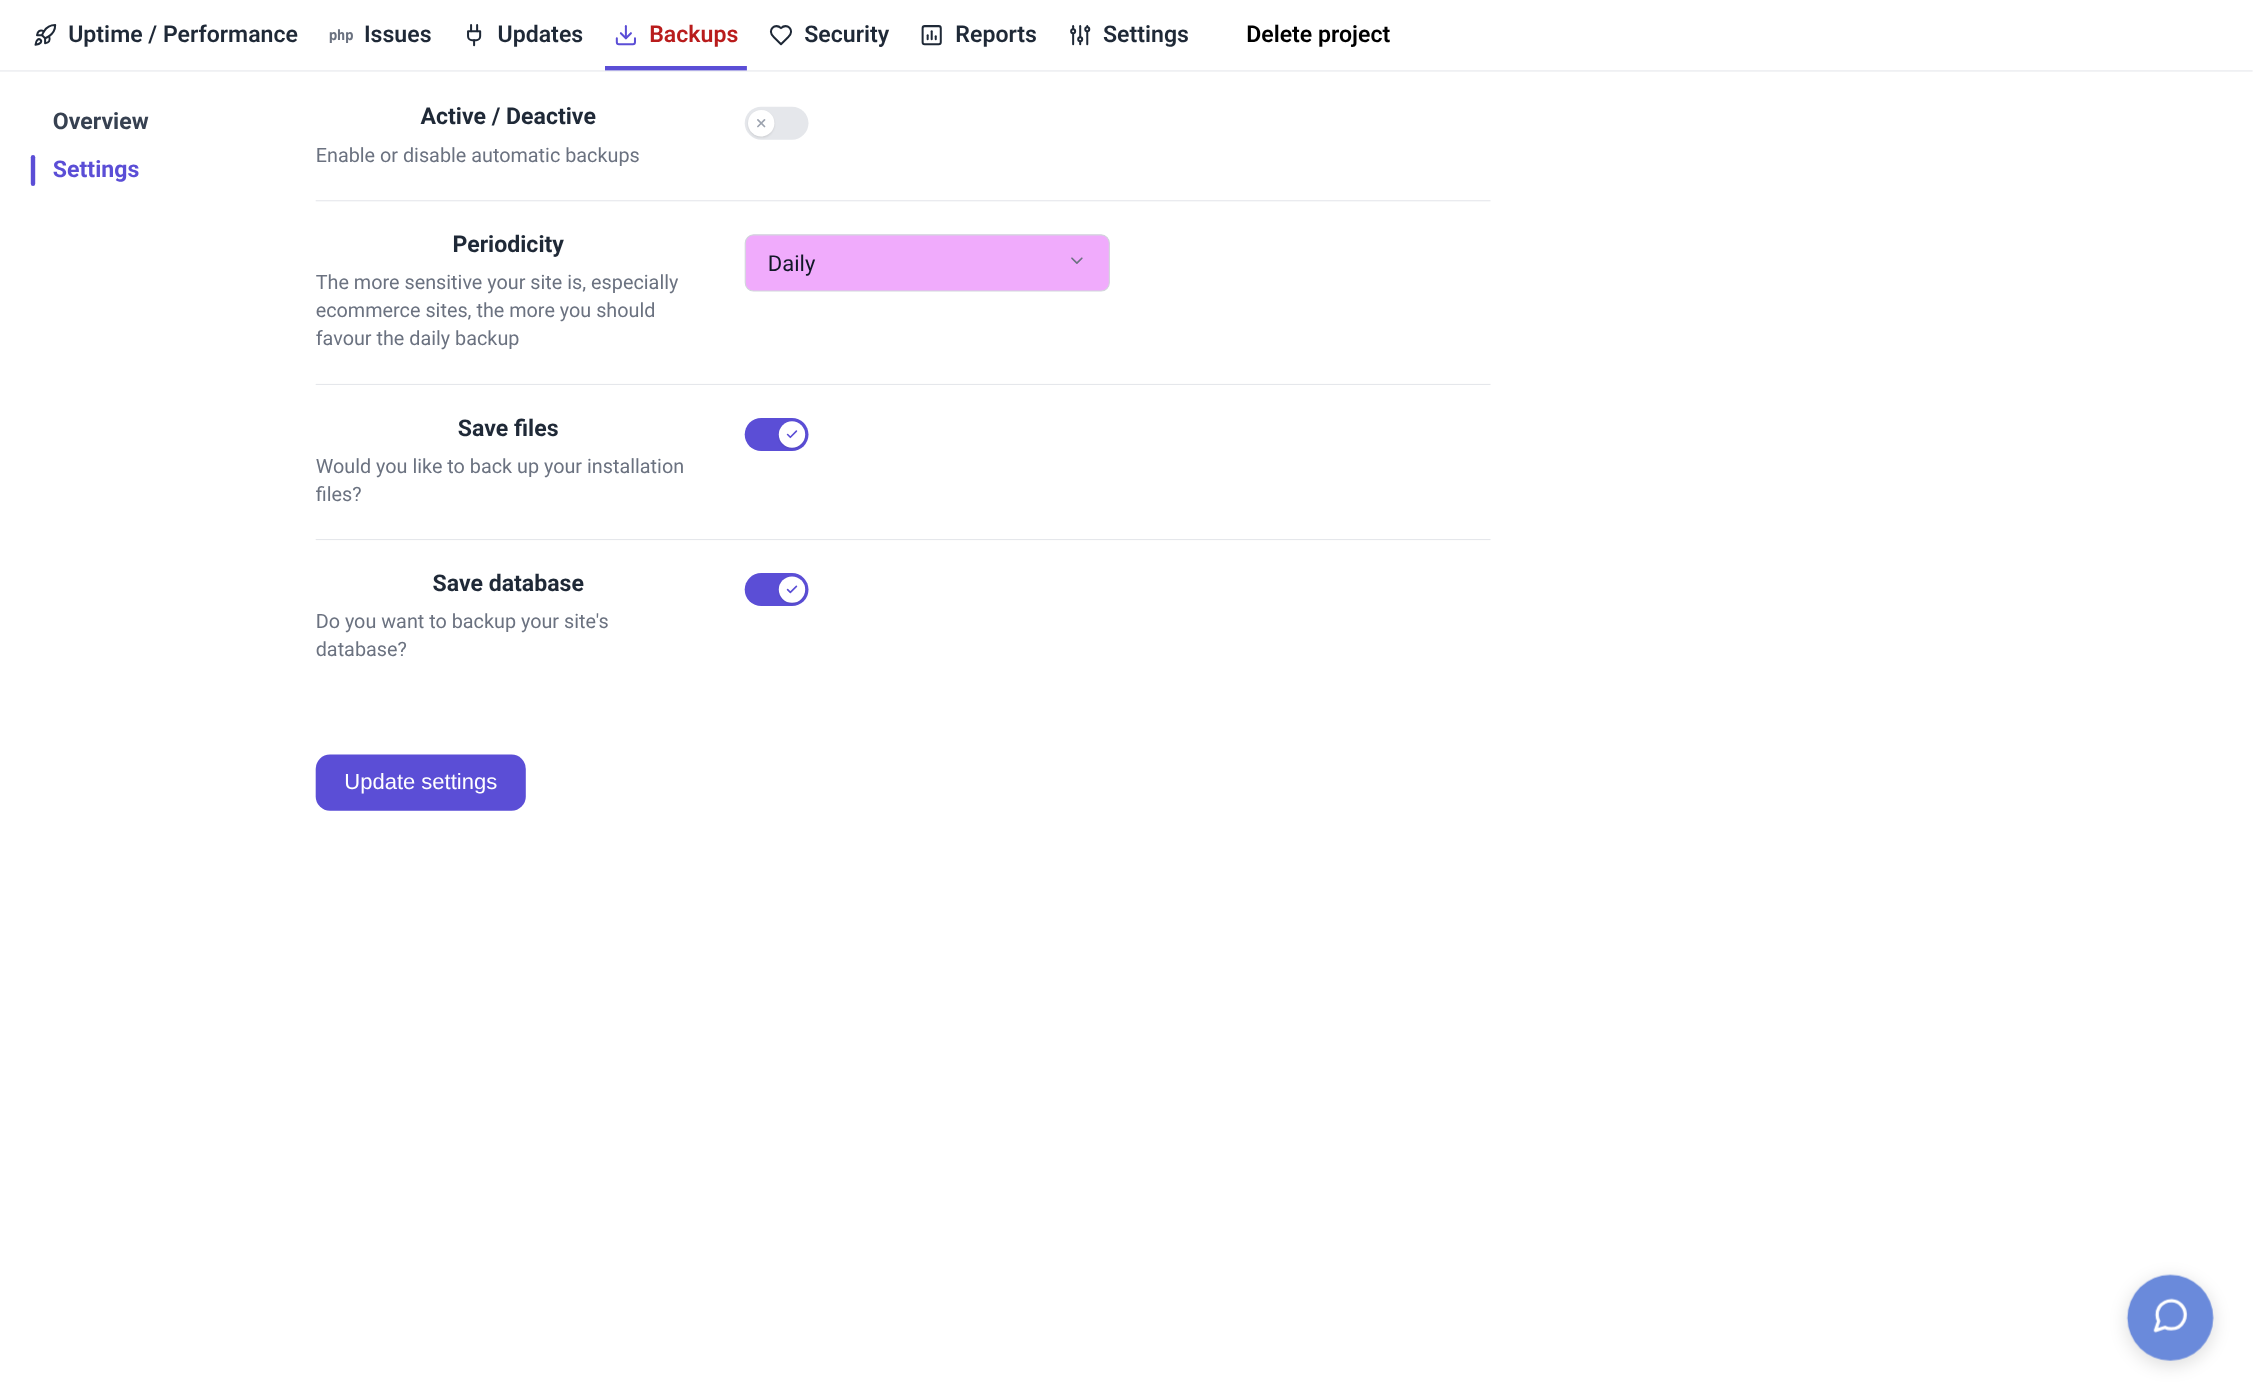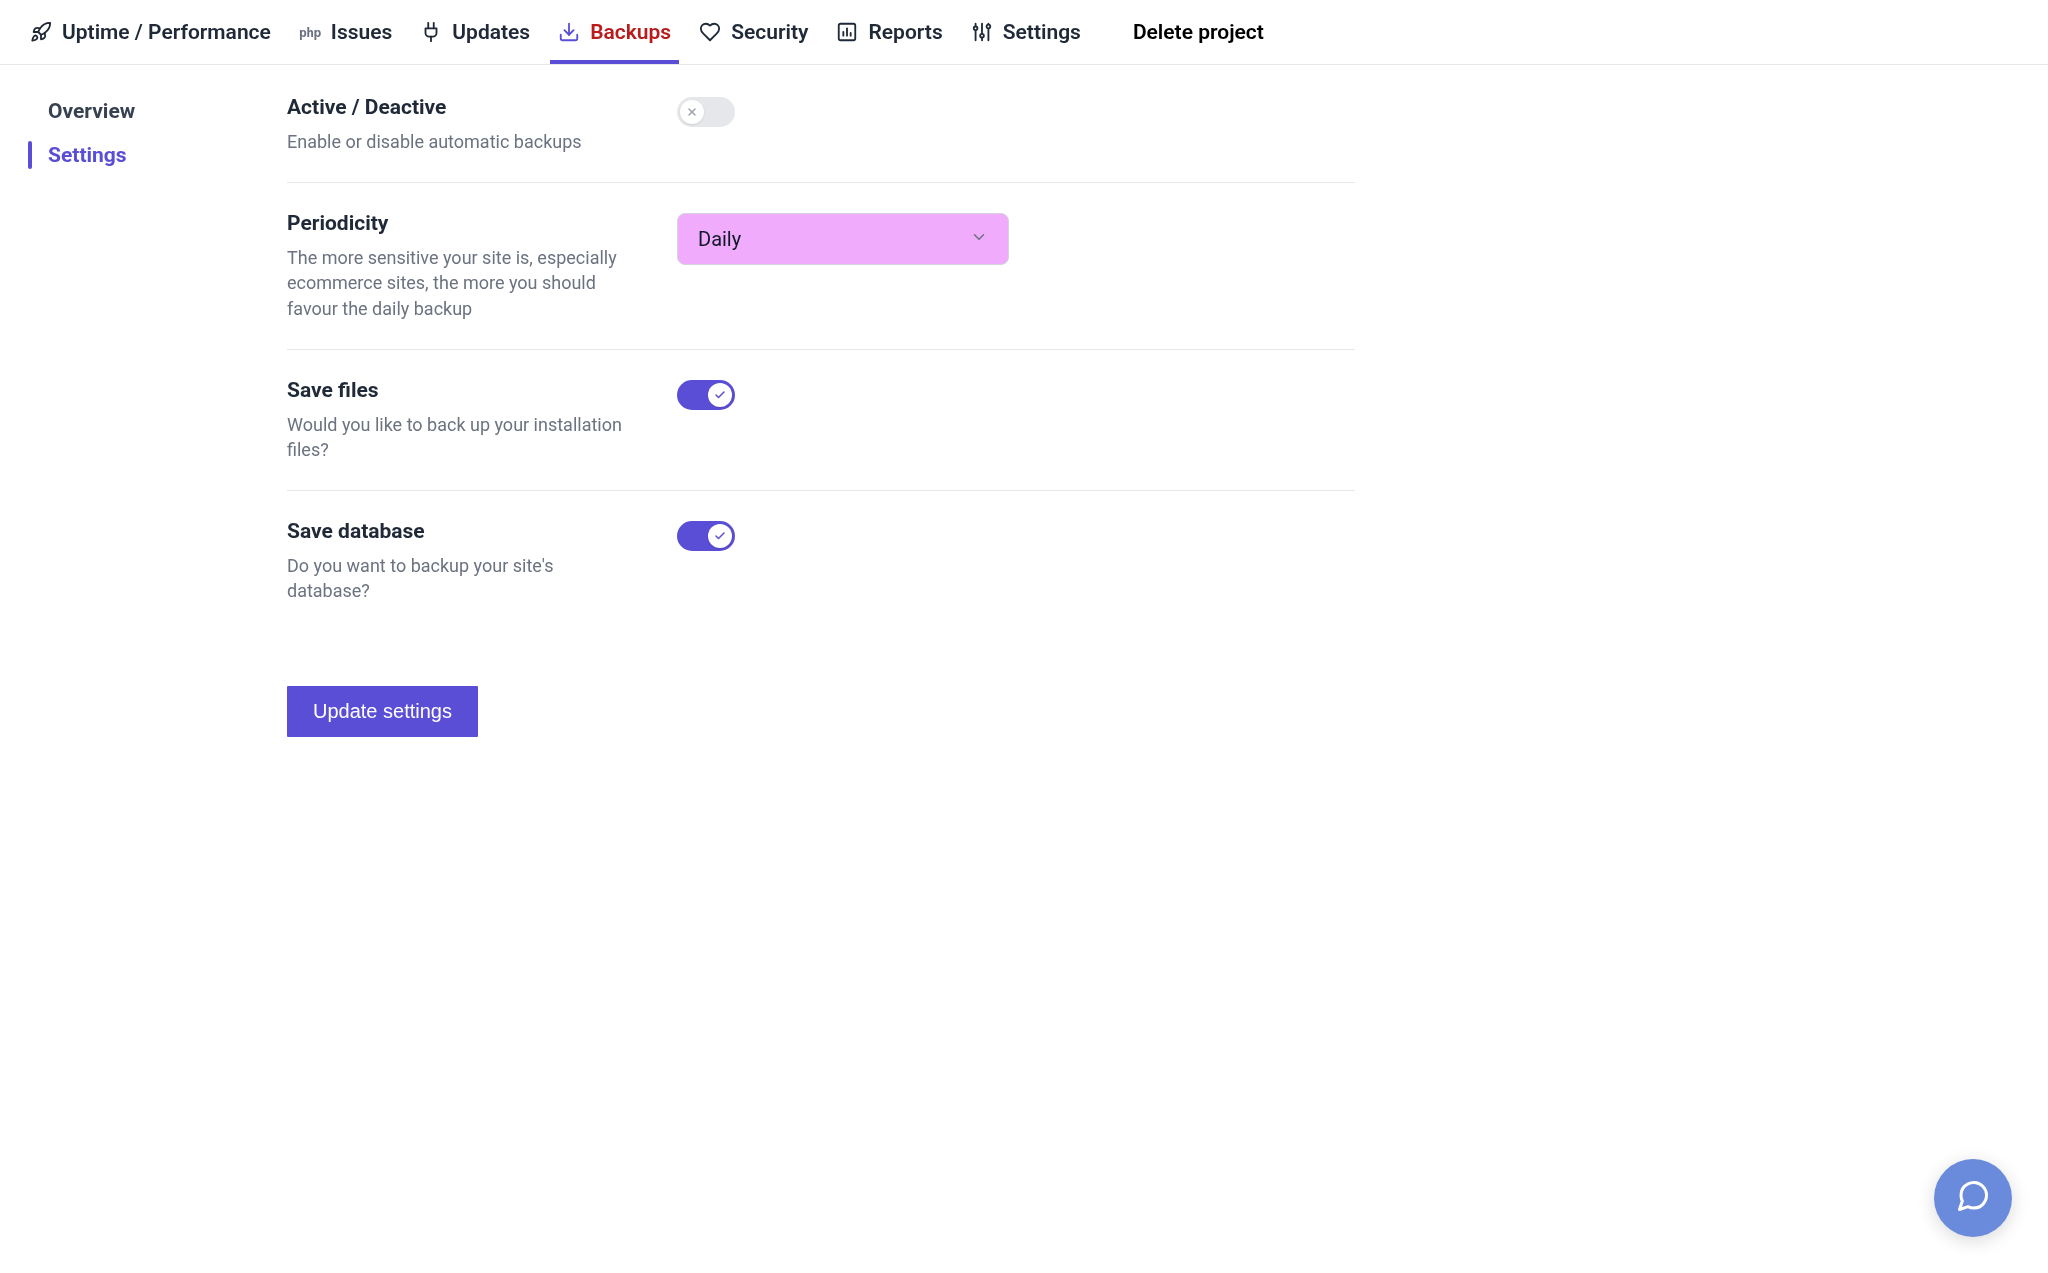--- a/index.html
+++ b/index.html
@@ -105,20 +105,21 @@
     .setting-row.noborder { border-bottom: none; }
     .setting-text {
       width: 350px;
       flex-shrink: 0;
     }
     .setting-title {
       font-size: 21px;
       font-weight: 700;
       color: #1f2937;
       margin-bottom: 10px;
+      text-align: center;
     }
     .setting-desc {
       font-size: 18px;
       line-height: 1.4;
       color: #6b7280;
     }
     .setting-control {
       flex: 0 0 auto;
       padding-top: 2px;
     }
@@ -167,21 +168,21 @@
       background: #f0abfc;
     }
     .select .chev { color: #6b7280; }
     .select .chev svg { width: 18px; height: 18px; }
 
     
     .btn-primary {
       background: #5b4ed6;
       color: #fff;
       border: none;
-      border-radius: 1px;
+      border-radius: 13px;
       font-size: 20px;
       font-weight: 500;
       padding: 14px 26px;
       cursor: pointer;
       margin-top: 54px;
     }
 
     
     .fab {
       position: fixed;

